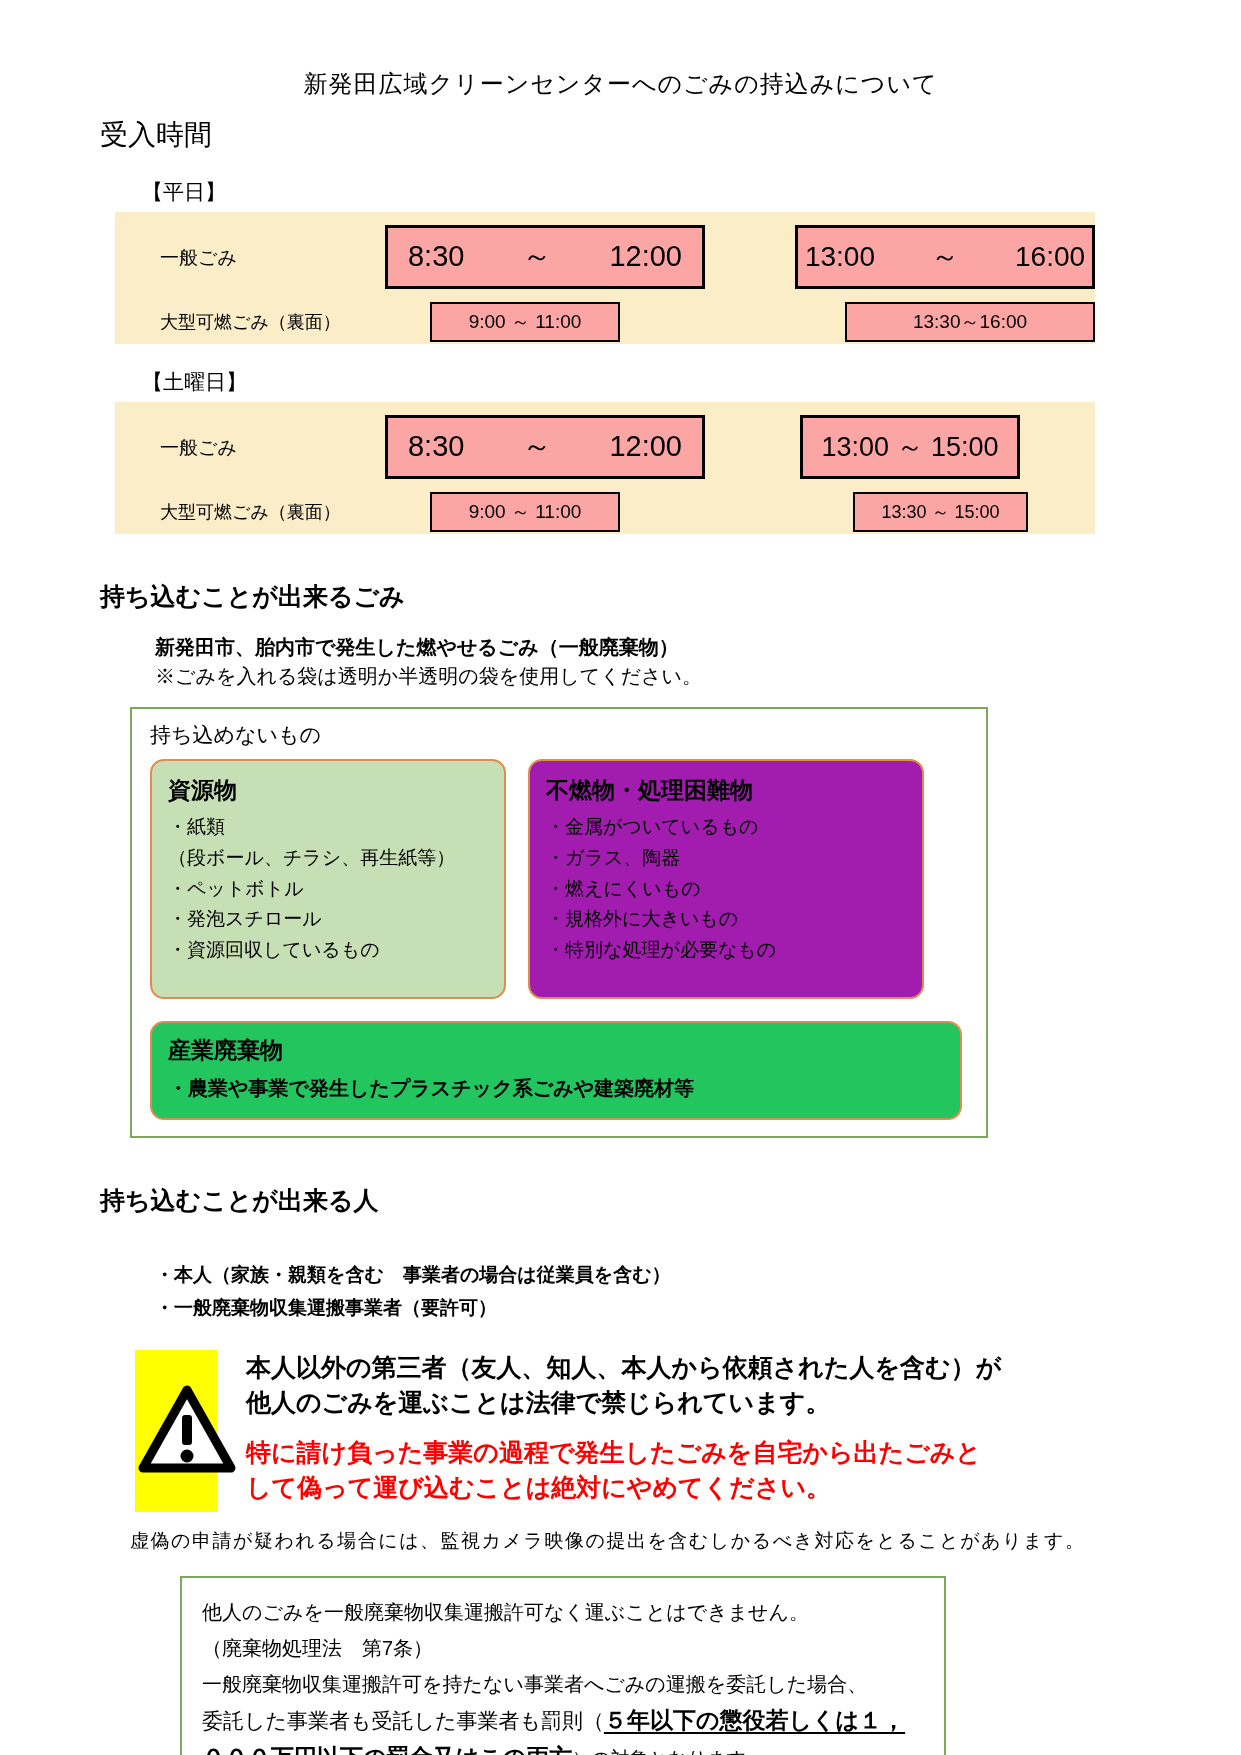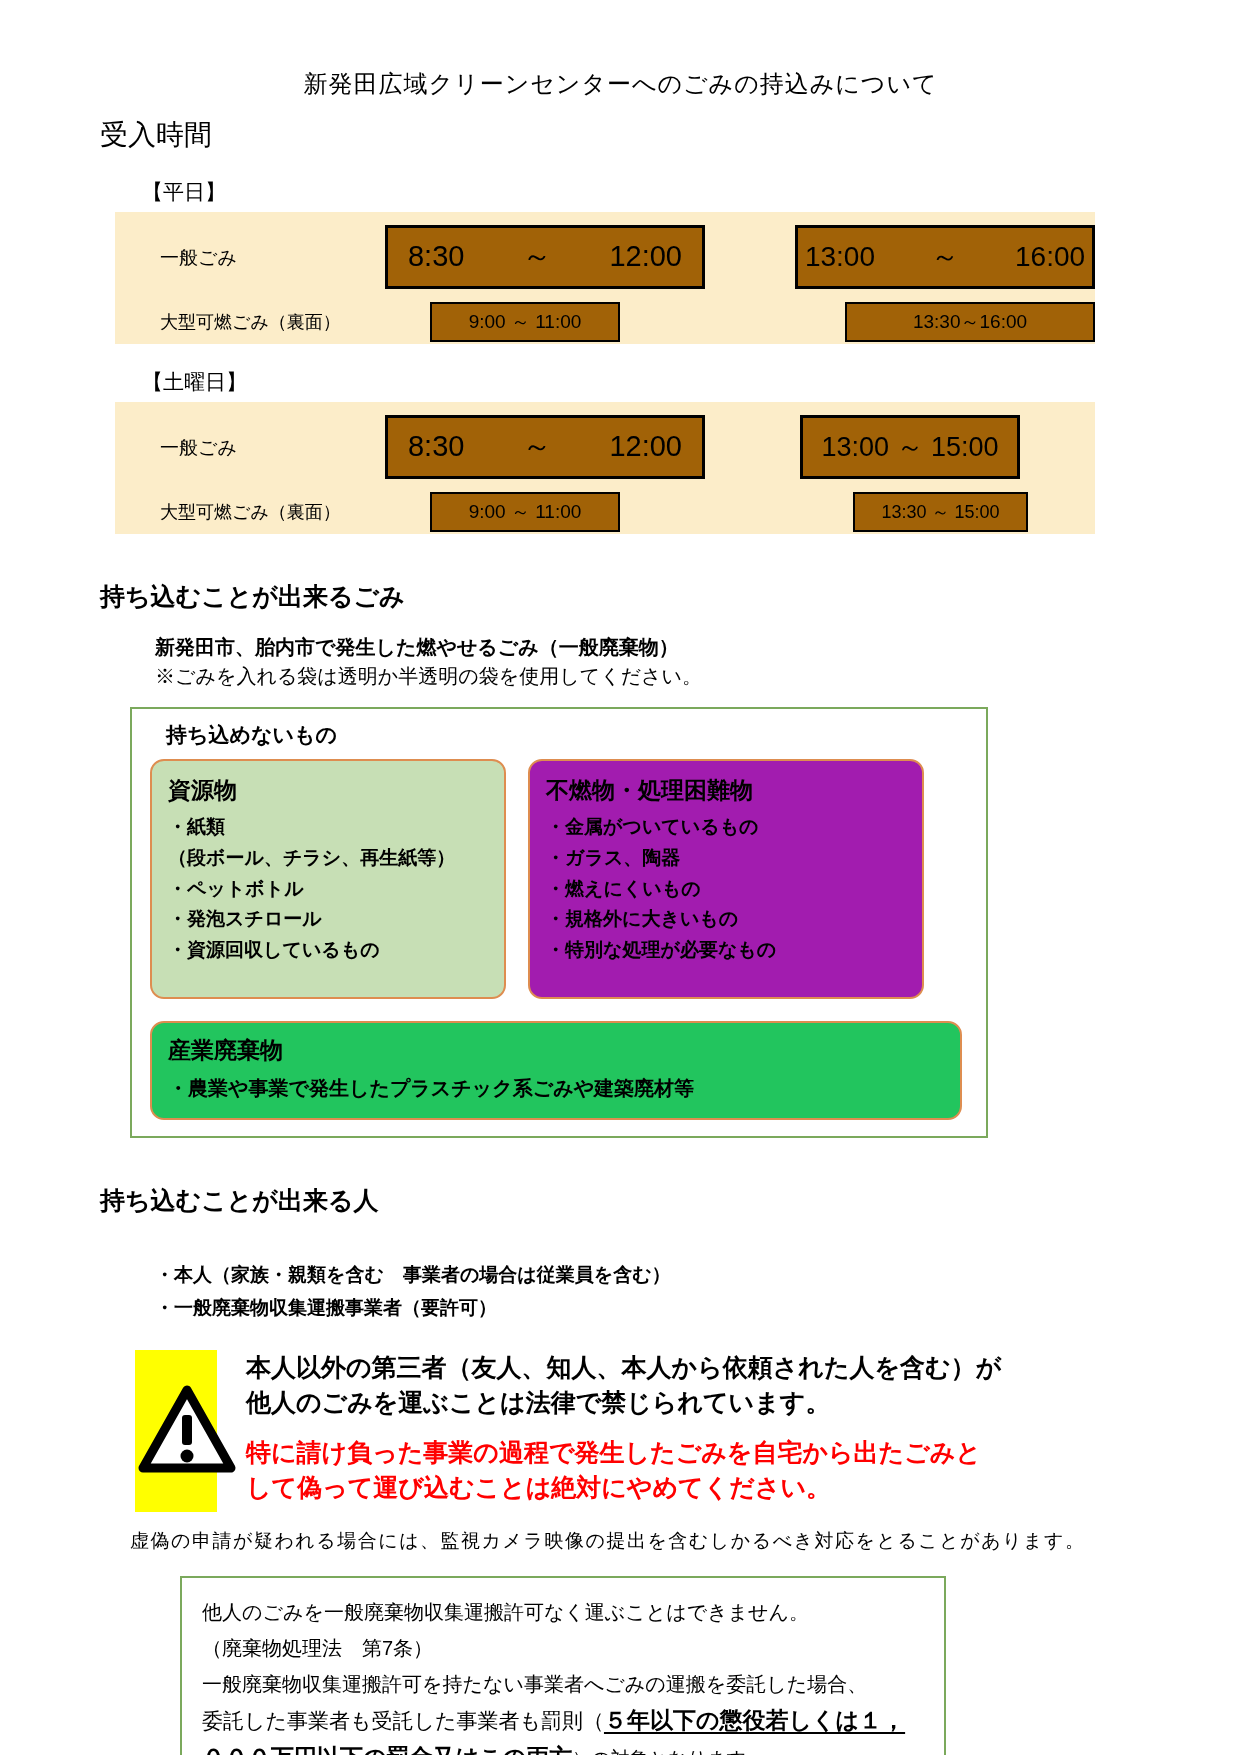--- a/index.html
+++ b/index.html
@@ -10,42 +10,42 @@
   }
   .serif{font-family:"Liberation Serif","DejaVu Serif",serif;}
 
   .page-title{padding-top:68px;text-align:center;font-size:24px;letter-spacing:1px;}
   .h1{margin:16px 0 0 100px;font-size:28px;}
   .day-label{margin:24px 0 6px 142px;font-size:21px;}
 
   .band{position:relative;margin-left:115px;width:980px;height:132px;background:#FCEDC9;}
   .row-label1{position:absolute;left:45px;top:33px;font-size:19px;}
   .row-label2{position:absolute;left:45px;top:98px;font-size:18px;}
-  .tbox{position:absolute;background:#a16207;display:flex;align-items:center;justify-content:center;box-sizing:border-box;}
+  .tbox{position:absolute;background:#fca5a5;display:flex;align-items:center;justify-content:center;box-sizing:border-box;}
   .bold-box{border:3px solid #000;top:13px;height:64px;font-size:29px;}
   .bb-am{left:270px;width:320px;}
   .bb-pm-w{left:680px;width:300px;font-size:28px;}
   .bb-pm-s{left:685px;width:220px;font-size:27px;}
   .thin-box{border:2px solid #000;top:90px;height:40px;font-size:19px;}
   .tb-am{left:315px;width:190px;}
   .tb-pm-w{left:730px;width:250px;}
   .tb-pm-s{left:738px;width:175px;font-size:18px;}
 
   .h2{margin:46px 0 0 100px;font-size:25px;font-weight:bold;}
   .intro{margin:20px 0 0 155px;font-size:20px;line-height:1.45;}
   .intro .b{font-weight:bold;}
 
   .outer-box{margin:16px 0 0 130px;width:858px;border:2px solid #7BA95C;padding:12px 0 16px 18px;box-sizing:border-box;}
-  .outer-label{font-size:21px;font-weight:bold;margin-left:16px;}
+  .outer-label{font-size:21px;font-weight:normal;}
   .cols{display:flex;gap:22px;margin-top:10px;}
   .rbox{box-sizing:border-box;border:2px solid #DE8D50;border-radius:14px;padding:14px 10px 16px 16px;}
   .green{width:356px;background:#C7DFB5;min-height:230px;}
   .gray{width:396px;background:#a21caf;min-height:240px;}
   .rbox-head{font-size:23px;font-weight:bold;margin-bottom:6px;}
-  .rbox-item{font-size:19px;font-weight:700;line-height:1.62;}
+  .rbox-item{font-size:19px;font-weight:400;line-height:1.62;}
   .orange{margin-top:22px;width:812px;background:#22c55e;padding:12px 16px 14px 16px;}
   .orange .rbox-item{font-size:20px;font-weight:bold;margin-top:6px;}
 
   .persons{margin:42px 0 16px 155px;font-size:19px;font-weight:bold;line-height:1.7;}
 
   .warn-wrap{display:flex;margin:26px 0 0 135px;}
   .warn-yellow{width:82px;height:162px;background:#FFFF00;flex:0 0 auto;display:flex;align-items:center;}
   .warn-yellow svg{width:100px;height:92px;overflow:visible;margin-left:2px;}
   .warn-texts{margin-left:29px;width:760px;}
   .warn-black{font-size:25px;font-weight:bold;line-height:1.42;}

